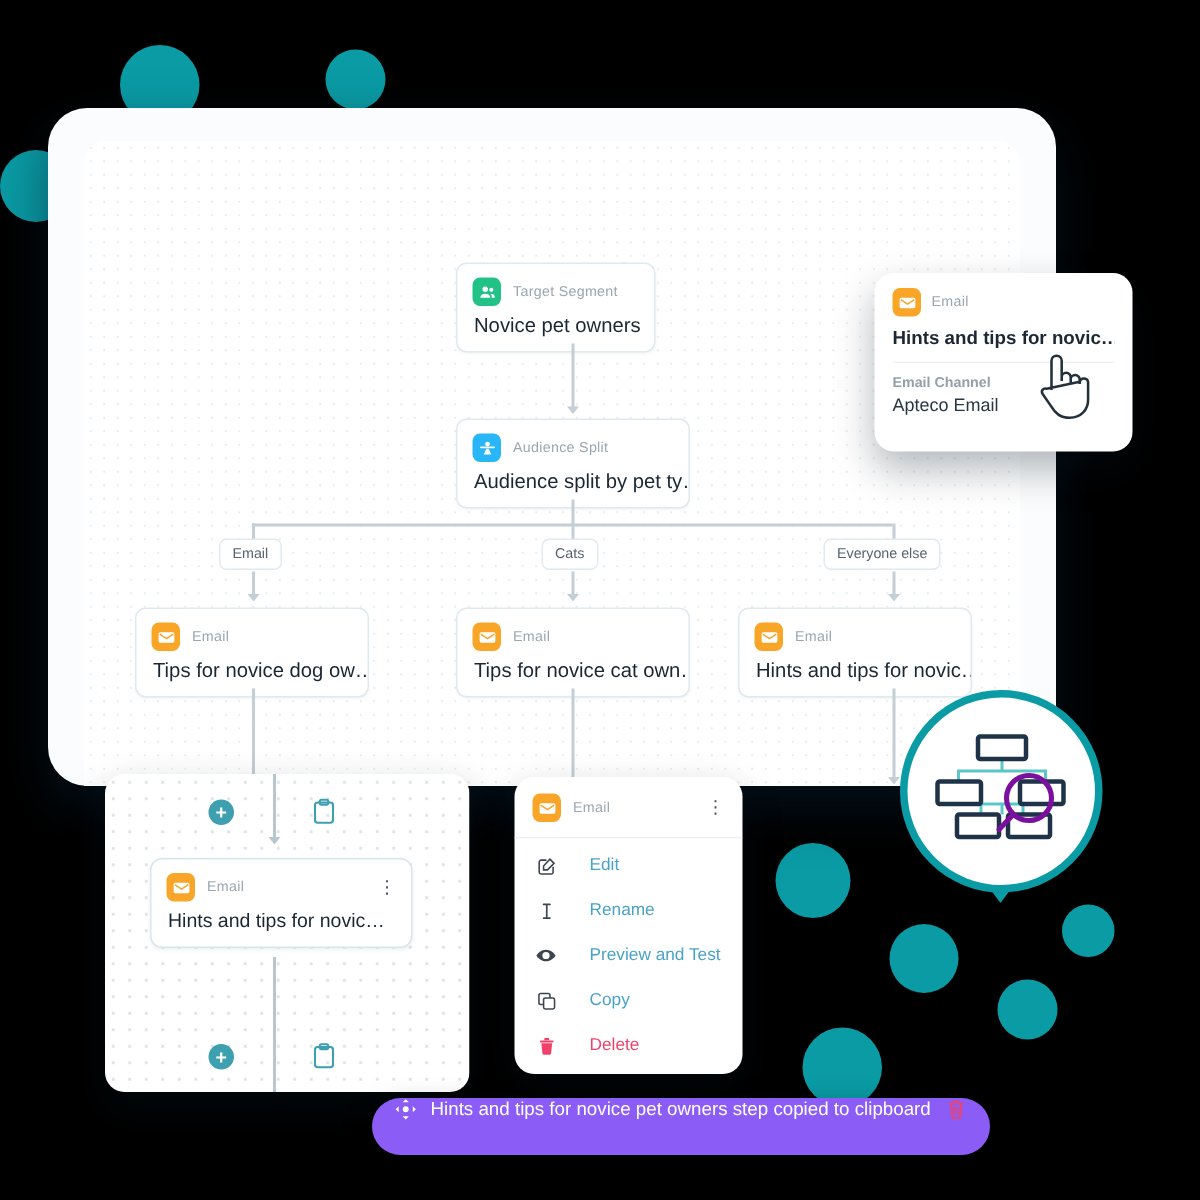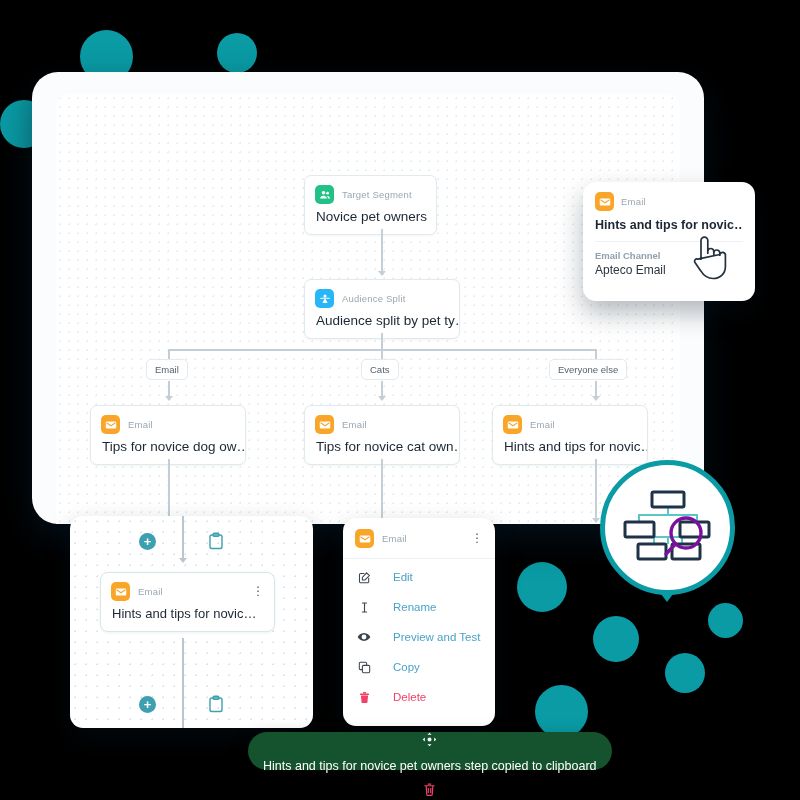--- a/index.html
+++ b/index.html
@@ -123,26 +123,25 @@
   .ctx-head { display: flex; align-items: center; gap: 8px; padding: 11px 12px 10px 12px; }
   .ctx-sep { height: 1px; background: #edf1f4; }
   .ctx-item { display: flex; align-items: center; gap: 22px; padding: 8px 14px; font-size: 11.5px; color: #4aa3c7; }
   .ctx-item.danger { color: #f0416a; }
   .ctx-ico { width: 14px; height: 14px; display: flex; align-items: center; justify-content: center; flex: 0 0 auto; }
 
   
   .toast {
     position: absolute; left: 248px; top: 732px;
     height: 38px; padding: 0 15px;
-    background: #14532d; border-radius: 19px;
-    display: flex; align-items: center; gap: 9px;
+    background: #8b5cf6; border-radius: 19px;
+    display: flex; gap: 9px;
     color: #fff; font-size: 12.5px;
     box-shadow: 0 8px 20px rgba(0,0,0,.4);
     z-index: 50;
-    flex-direction: column;
   }
 
   
   .badge-circle {
     position: absolute; left: 600px; top: 460px;
     width: 135px; height: 135px; border-radius: 50%;
     background: #fff; border: 5px solid #0a9ba4;
     display: flex; align-items: center; justify-content: center;
     z-index: 35;
   }
@@ -374,21 +373,21 @@
     <div class="ctx-item">
       <span class="ctx-ico">
         <svg width="13" height="13" viewBox="0 0 16 16" fill="none" stroke="#3d4650" stroke-width="1.3">
           <rect x="1.6" y="1.6" width="9" height="9" rx="1.4"></rect>
           <rect x="5.4" y="5.4" width="9" height="9" rx="1.4" fill="#fff"></rect>
         </svg>
       </span>
       <span>Copy</span>
     </div>
 
-    <div class="ctx-item danger" style="padding-bottom:22px;">
+    <div class="ctx-item danger" style="padding-bottom:12px;">
       <span class="ctx-ico">
         <svg width="13" height="13" viewBox="0 0 16 16" fill="#f0416a">
           <rect x="2.4" y="3.2" width="11.2" height="1.8" rx=".8"></rect>
           <rect x="6" y="1.3" width="4" height="1.8" rx=".7"></rect>
           <path d="M3.6 5.6h8.8l-.8 8.2a1.2 1.2 0 0 1-1.2 1.1H5.6a1.2 1.2 0 0 1-1.2-1.1z"></path>
         </svg>
       </span>
       <span>Delete</span>
     </div>
   </div>

